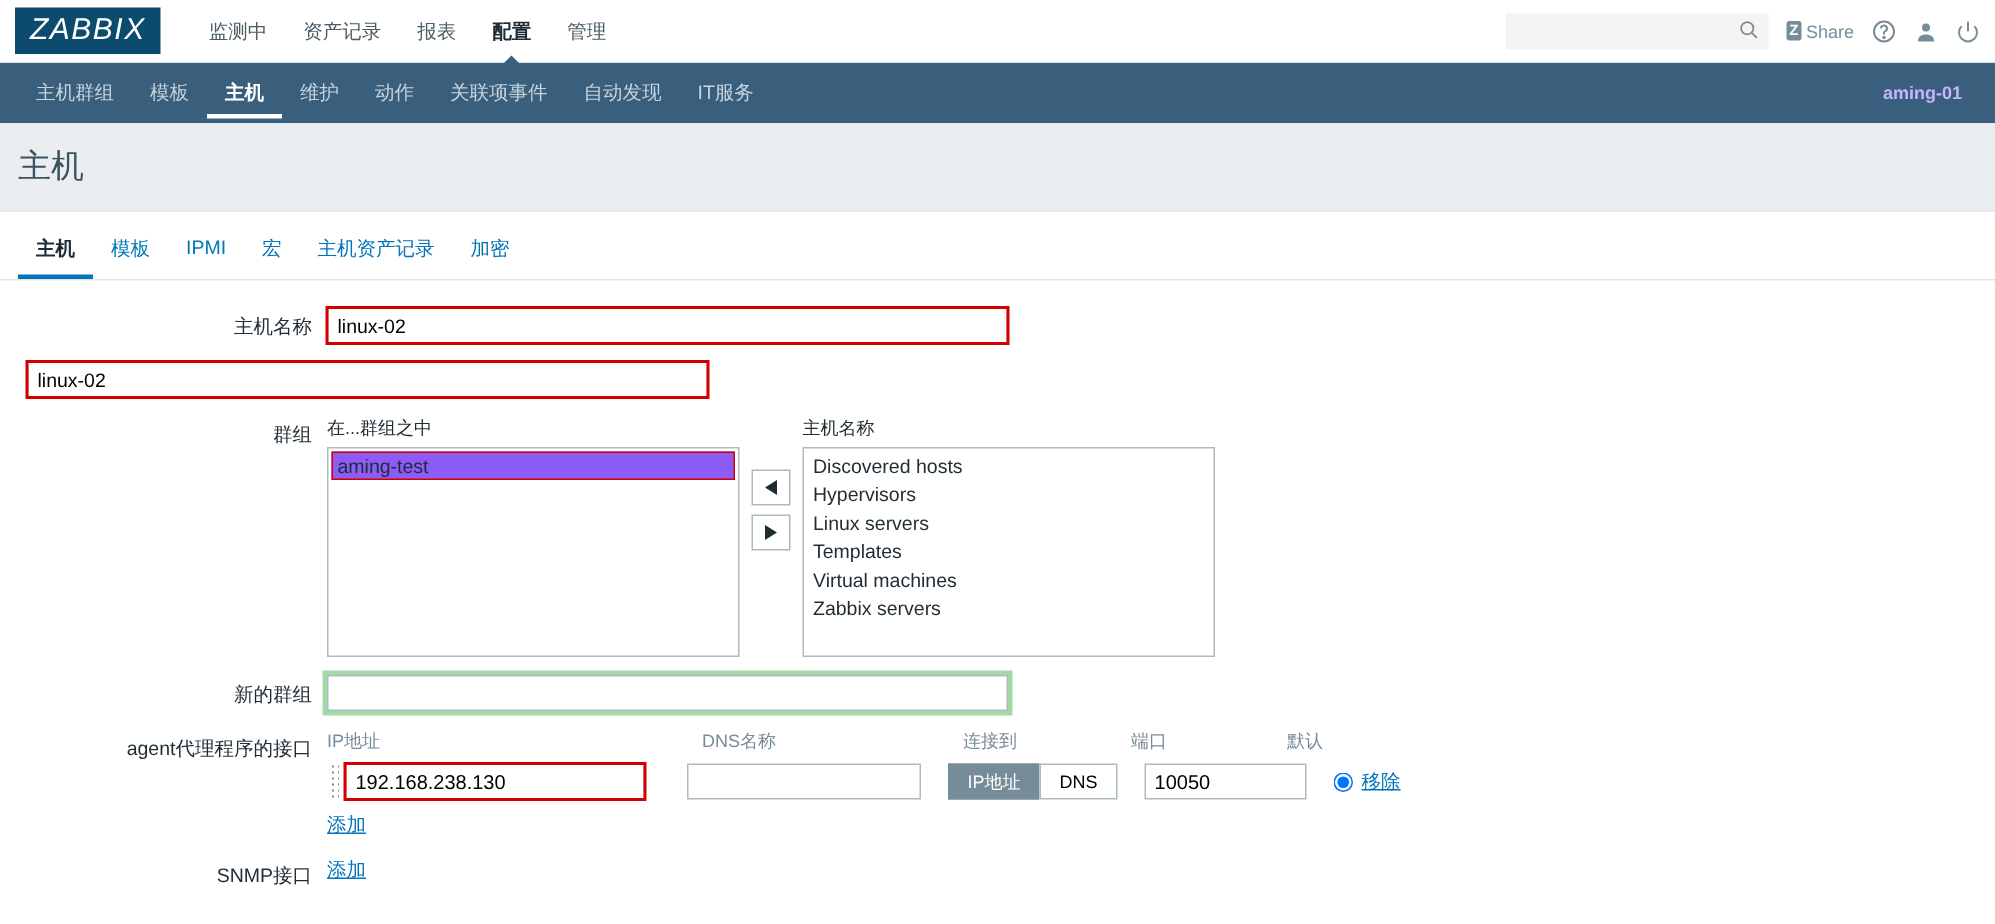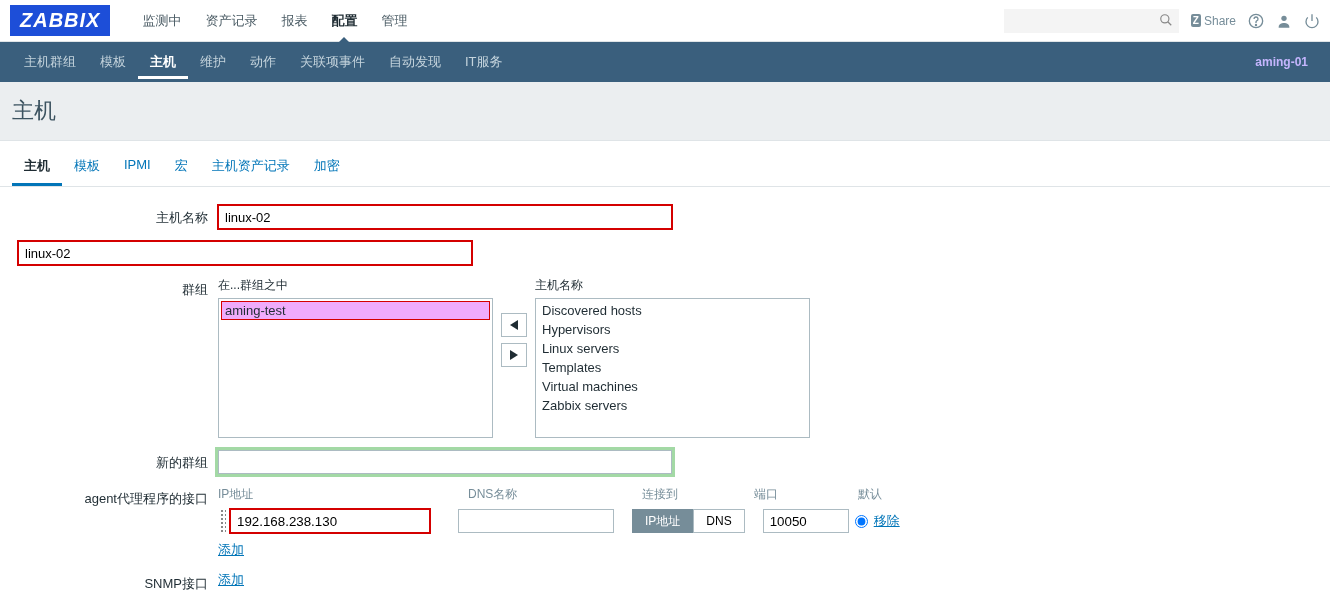--- a/index.html
+++ b/index.html
@@ -1,18 +1,18 @@
 <!DOCTYPE html>
 <html><head>
 <meta charset="utf-8">
 <style>
 * { box-sizing: border-box; margin: 0; padding: 0; }
 body { font-family: Arial, Helvetica, sans-serif; font-size: 13px; color: #1f2c33; background: #fff; width: 1330px; }
 .topbar { background: #fff; border-bottom: 1px solid #dfe4e7; height: 42px; display: flex; align-items: center; padding: 0 10px; }
-.logo { background: #1d4ed8; color: #fff; font-weight: bold; font-size: 20px; padding: 4px 10px; letter-spacing: 1px; font-style: italic; }
+.logo { background: #0c4a6e; color: #fff; font-weight: normal; font-size: 20px; padding: 4px 10px; letter-spacing: 1px; font-style: italic; }
 .topmenu { display: flex; margin-left: 20px; }
 .topmenu-item { padding: 12px 12px; color: #4a5b64; cursor: pointer; position: relative; }
 .topmenu-item.active { color: #1f2c33; font-weight: bold; }
 .topmenu-item.active::after { content: ''; position: absolute; bottom: -1px; left: 50%; transform: translateX(-50%); border: 6px solid transparent; border-bottom-color: #3a5f7d; }
 .topright { margin-left: auto; display: flex; align-items: center; gap: 12px; }
 .searchbox { width: 175px; height: 24px; background: #f4f4f4; border: none; padding: 0 26px 0 6px; }
 .search-wrap { position: relative; }
 .search-icon { position: absolute; right: 6px; top: 4px; color: #888; }
 .icon-btn { color: #768d99; cursor: pointer; font-size: 15px; }
 .share-btn { color: #768d99; font-size: 12px; display: flex; align-items: center; gap: 3px; cursor: pointer; }
@@ -29,34 +29,34 @@
 .form-area { padding: 18px 18px; }
 .form-row { display: flex; align-items: flex-start; margin-bottom: 12px; }
 .form-label { width: 200px; text-align: right; padding-right: 10px; padding-top: 4px; color: #1f2c33; }
 .form-control { flex: 0 0 auto; }
 .text-input { width: 454px; height: 24px; border: 1px solid #acbbc2; padding: 0 6px; font-size: 13px; }
 .hl-red { outline: 2px solid #d40000; outline-offset: -1px; }
 .hl-green { outline: 3px solid #a3d9a5; outline-offset: 0px; }
 .group-label { font-size: 12px; margin-bottom: 4px; }
 .listbox { width: 275px; height: 140px; border: 1px solid #acbbc2; background: #fff; overflow: auto; padding: 2px; }
 .listbox-item { padding: 2px 4px; cursor: pointer; font-size: 13px; }
-.listbox-item.selected { background: #f0abfc; }
+.listbox-item.selected { background: #8b5cf6; }
 .arrow-col { display: flex; flex-direction: column; gap: 6px; padding: 36px 8px 0 8px; }
 .arrow-btn { width: 26px; height: 24px; border: 1px solid #acbbc2; background: #fff; cursor: pointer; display: flex; align-items: center; justify-content: center; font-size: 12px; }
 .iface-header { display: flex; gap: 0; margin-bottom: 6px; }
 .iface-col-label { color: #768d99; font-size: 12px; }
 .iface-row { display: flex; align-items: center; gap: 0; }
 .iface-ip-wrap { position: relative; width: 240px; }
 .iface-ip { width: 200px; height: 24px; border: 1px solid #acbbc2; padding: 0 6px; outline: 2px solid #d40000; outline-offset: -1px; }
 .iface-ip-wrap .dots { position: absolute; left: 2px; top: 0; bottom: 0; width: 6px; background-image: radial-gradient(#888 1px, transparent 1px); background-size: 4px 4px; }
 .iface-dns { width: 156px; height: 24px; border: 1px solid #acbbc2; padding: 0 6px; margin-right: 18px; }
 .seg-btn-group { display: flex; margin-right: 18px; }
 .seg-btn { height: 24px; padding: 0 12px; border: 1px solid #acbbc2; background: #fff; cursor: pointer; font-size: 12px; }
 .seg-btn.active { background: #768d99; color: #fff; border-color: #768d99; }
-.port-input { width: 86px; height: 24px; border: 1px solid #acbbc2; padding: 0 6px; margin-right: 6px; }
+.port-input { width: 108px; height: 24px; border: 1px solid #acbbc2; padding: 0 6px; margin-right: 18px; }
 .radio-wrap { display: flex; align-items: center; gap: 6px; }
 .link-action { color: #0275b8; cursor: pointer; text-decoration: underline; font-size: 13px; }
 .add-link { color: #0275b8; cursor: pointer; text-decoration: underline; margin-top: 8px; display: inline-block; }
 svg { display: block; }
 </style>
 </head>
 <body>
 
 <div class="topbar">
   <div class="logo">ZABBIX</div>

